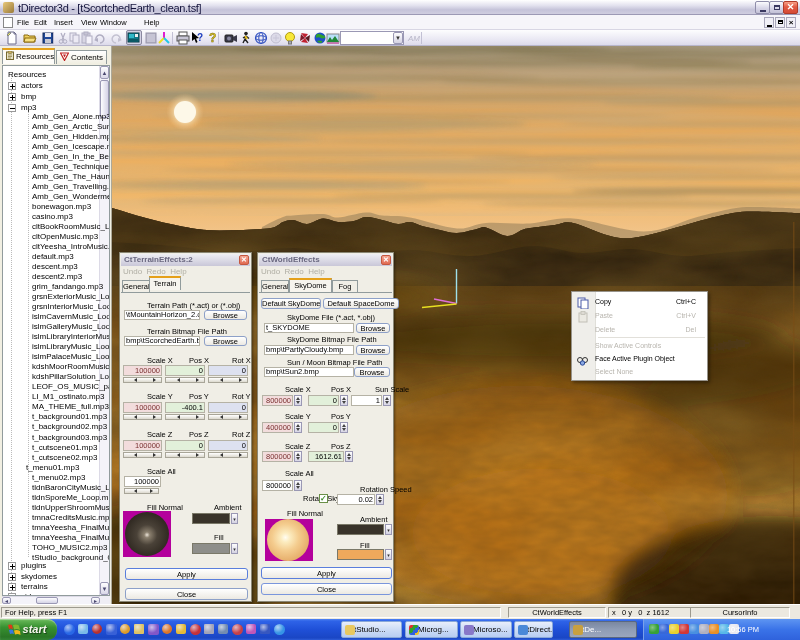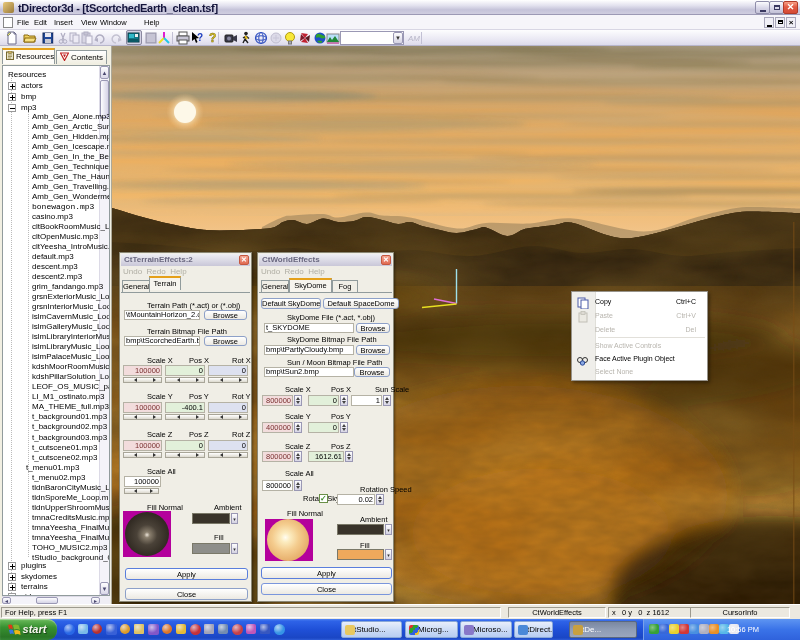--- a/index.html
+++ b/index.html
@@ -5,21 +5,21 @@
 * { margin:0; padding:0; box-sizing:border-box; }
 html,body { width:800px; height:640px; overflow:hidden; }
 body { font-family:"Liberation Sans", sans-serif; font-size:11px; background:#ece9d8; position:relative; }
 #screen { position:absolute; left:0; top:0; width:800px; height:640px; }
 .abs { position:absolute; }
 
 
 #titlebar { left:0; top:0; width:800px; height:15px;
   background:linear-gradient(#ffffff,#e2e1ee 40%,#c5c3d9 70%,#cfcde0);
   border-bottom:1px solid #9c99b5; }
-#titletext { left:18px; top:1.5px; font-weight:bold; font-size:11px; color:#14143c; letter-spacing:-0.3px; }
+#titletext { left:18px; top:1.5px; font-weight:normal; font-size:11px; color:#14143c; letter-spacing:-0.3px; }
 .tbtn { top:1px; width:15px; height:13px; border:1px solid #8f8daa; border-radius:2px;
   background:linear-gradient(#fbfbfd,#d8d6e8 55%,#c2c0d6); color:#3a3860; font-size:9px;
   text-align:center; line-height:11px; }
 #tclose { background:linear-gradient(#f7a088,#e25a43 45%,#d44a35); border-color:#b03a28; color:#fff; font-weight:bold;}
 
 
 #menubar { left:0; top:15px; width:800px; height:15px; background:#f6f5fa; border-bottom:1px solid #d8d6e4; }
 #menubar span.mi { position:absolute; top:3px; color:#000; font-size:7.5px; }
 .mdibtn { top:2px; width:10px; height:11px; border:1px solid #a8a6ba; background:#f0eff6; color:#000;
   font-size:8px; text-align:center; line-height:9px; font-weight:bold;}
@@ -272,21 +272,21 @@
       <div class="abs" style="left:18px;top:35.0px;height:10px;line-height:9px;">mp3</div>
       <div class="abs" style="left:29px;top:43.5px;height:10px;line-height:9px;">Amb_Gen_Alone.mp3</div>
       <div class="abs" style="left:29px;top:53.5px;height:10px;line-height:9px;">Amb_Gen_Arctic_Suns</div>
       <div class="abs" style="left:29px;top:63.6px;height:10px;line-height:9px;">Amb_Gen_Hidden.mp3</div>
       <div class="abs" style="left:29px;top:73.6px;height:10px;line-height:9px;">Amb_Gen_Icescape.mp</div>
       <div class="abs" style="left:29px;top:83.6px;height:10px;line-height:9px;">Amb_Gen_In_the_Begi</div>
       <div class="abs" style="left:29px;top:93.7px;height:10px;line-height:9px;">Amb_Gen_Technique.r</div>
       <div class="abs" style="left:29px;top:103.7px;height:10px;line-height:9px;">Amb_Gen_The_Haunt.</div>
       <div class="abs" style="left:29px;top:113.7px;height:10px;line-height:9px;">Amb_Gen_Travelling.m</div>
       <div class="abs" style="left:29px;top:123.7px;height:10px;line-height:9px;">Amb_Gen_Wondermer</div>
-      <div class="abs" style="left:29px;top:133.8px;height:10px;line-height:9px;font-family:Liberation Mono, monospace;">bonewagon.mp3</div>
+      <div class="abs" style="left:29px;top:133.8px;height:10px;line-height:9px;">bonewagon.mp3</div>
       <div class="abs" style="left:29px;top:143.8px;height:10px;line-height:9px;">casino.mp3</div>
       <div class="abs" style="left:29px;top:153.8px;height:10px;line-height:9px;">cltBookRoomMusic_L</div>
       <div class="abs" style="left:29px;top:163.9px;height:10px;line-height:9px;">cltOpenMusic.mp3</div>
       <div class="abs" style="left:29px;top:173.9px;height:10px;line-height:9px;">cltYeesha_IntroMusic.</div>
       <div class="abs" style="left:29px;top:183.9px;height:10px;line-height:9px;">default.mp3</div>
       <div class="abs" style="left:29px;top:194.0px;height:10px;line-height:9px;">descent.mp3</div>
       <div class="abs" style="left:29px;top:204.0px;height:10px;line-height:9px;">descent2.mp3</div>
       <div class="abs" style="left:29px;top:214.0px;height:10px;line-height:9px;">grim_fandango.mp3</div>
       <div class="abs" style="left:29px;top:224.0px;height:10px;line-height:9px;">grsnExteriorMusic_Loo</div>
       <div class="abs" style="left:29px;top:234.1px;height:10px;line-height:9px;">grsnInteriorMusic_Loop</div>

